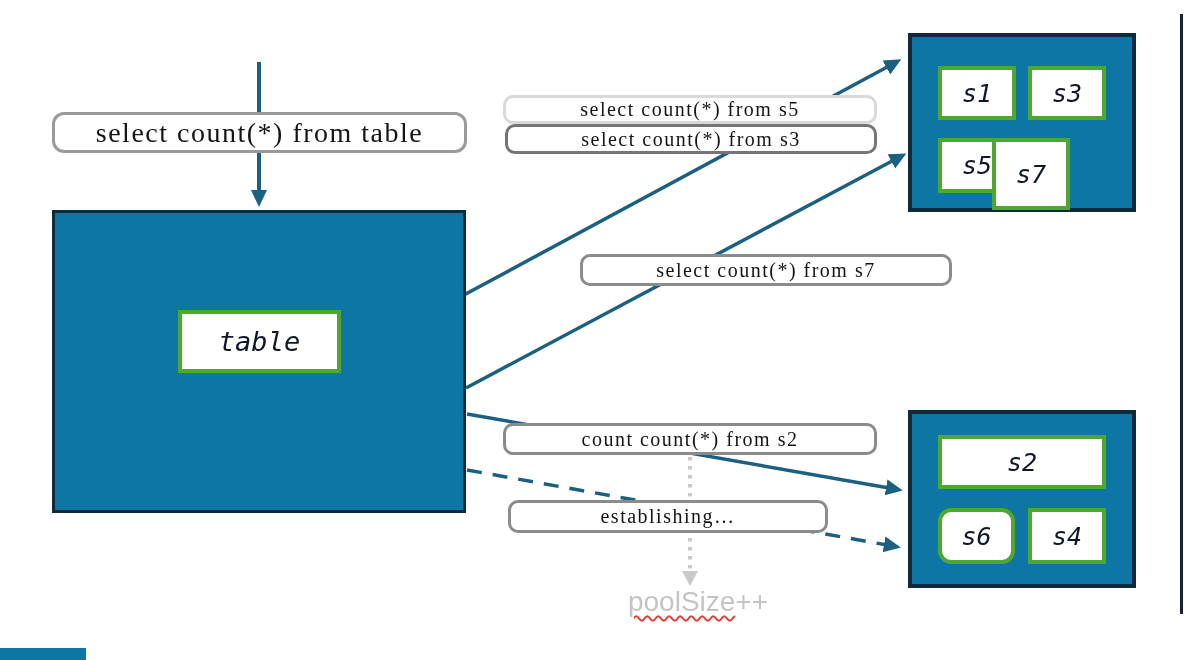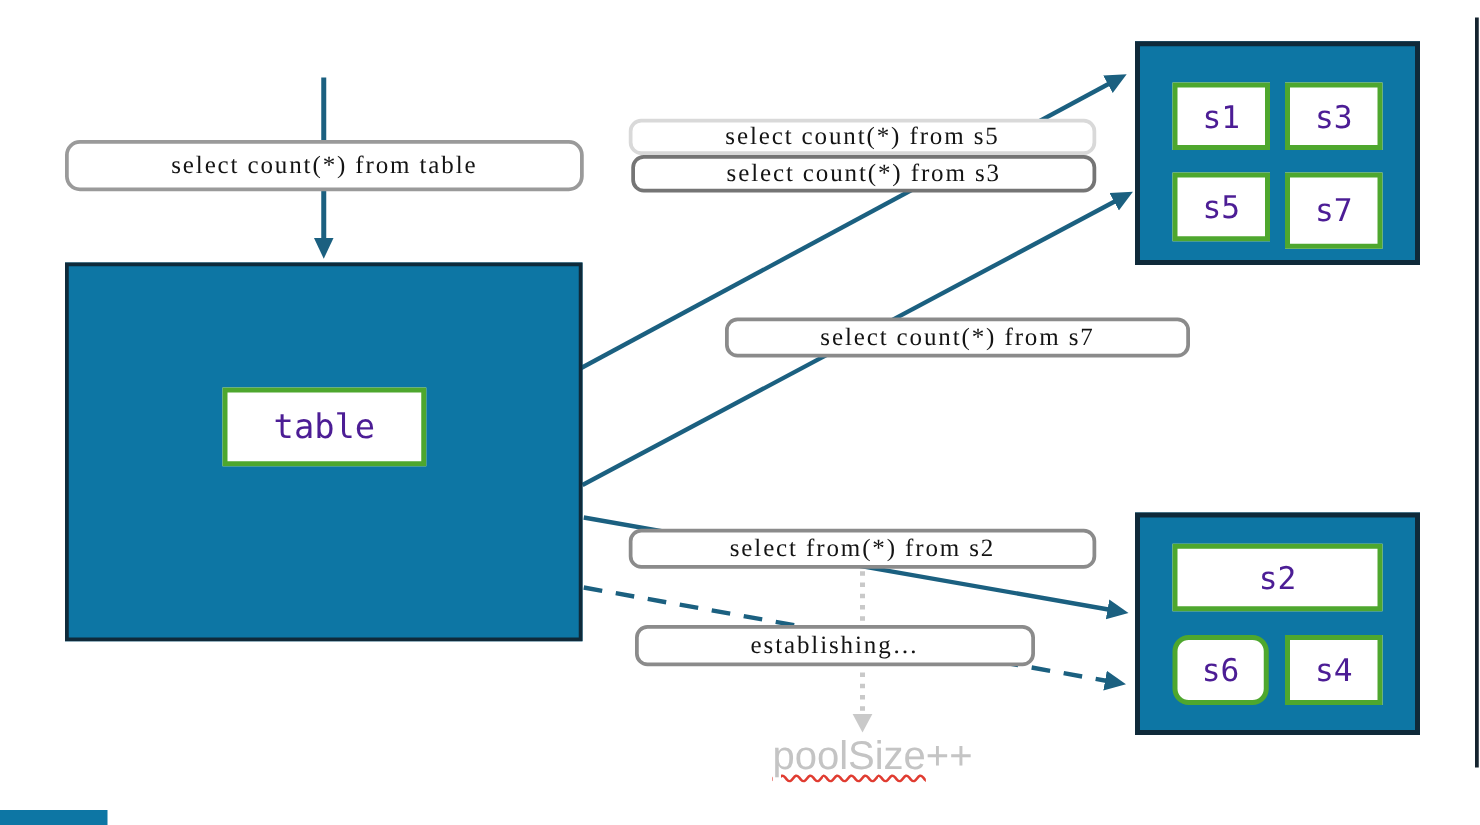--- a/index.html
+++ b/index.html
@@ -9,34 +9,34 @@
   
   svg.arrows{position:absolute;left:0;top:0;z-index:1;}
 
   
   .teal-box{position:absolute;background:#0d76a4;border:3px solid #0f2a3a;box-sizing:border-box;z-index:2;}
   .teal-box.thick{border-width:4px;}
 
   
   .cell{position:absolute;background:#ffffff;border:4px solid #4ea72e;box-sizing:border-box;
         display:flex;align-items:center;justify-content:center;
-        color:#4c1d95;font-size:25px;z-index:3;}
+        color:#0f172a;font-size:25px;z-index:3;font-style:italic;}
   .cell.table-cell{font-size:27px;}
 
   
   .qlabel{position:absolute;background:#ffffff;border:3px solid #8b8b8b;border-radius:10px;
           box-sizing:border-box;display:flex;align-items:center;justify-content:center;
           color:#141414;font-size:20px;letter-spacing:1.5px;white-space:nowrap;z-index:4;font-family:Liberation Serif, serif;}
   .qlabel.light{border-color:#d9d9d9;z-index:3;}
   .qlabel.dark{border-color:#757575;}
-  .qlabel.big{border-color:#9a9a9a;border-radius:12px;font-size:20px;text-align:right;}
+  .qlabel.big{border-color:#9a9a9a;border-radius:12px;font-size:28px;text-align:right;}
 
   
   .pool{position:absolute;left:598px;top:586px;width:200px;text-align:center;z-index:4;
-        font-family:"Liberation Sans",sans-serif;font-size:32px;color:#c4c4c4;}
+        font-family:"Liberation Sans",sans-serif;font-size:28px;color:#c4c4c4;}
   .pool .misspelled{text-decoration-line:underline;text-decoration-style:wavy;
         text-decoration-color:#e03c31;text-decoration-thickness:2px;text-underline-offset:4px;}
 
   
   .right-edge{position:absolute;left:1180px;top:14px;width:3px;height:600px;background:#15242f;z-index:5;}
   .accent-bar{position:absolute;left:0;top:648px;width:86px;height:12px;background:#0d76a4;z-index:5;}
 </style>
 </head>
 <body>
 
@@ -67,31 +67,31 @@
 
   <div class="qlabel big" style="left:52px;top:112px;width:415px;height:41px;">select count(*) from table</div>
 
   <div class="teal-box" style="left:52px;top:210px;width:414px;height:303px;"></div>
   <div class="cell table-cell" style="left:178px;top:310px;width:163px;height:63px;">table</div>
 
   <div class="teal-box thick" style="left:908px;top:33px;width:228px;height:179px;"></div>
   <div class="cell" style="left:938px;top:66px;width:78px;height:54px;">s1</div>
   <div class="cell" style="left:1028px;top:66px;width:78px;height:54px;">s3</div>
   <div class="cell" style="left:938px;top:138px;width:78px;height:55px;">s5</div>
-  <div class="cell" style="left:1028px;top:138px;width:78px;height:61px;">s7</div>
+  <div class="cell" style="left:992px;top:138px;width:78px;height:72px;">s7</div>
 
   <div class="teal-box thick" style="left:908px;top:410px;width:228px;height:178px;"></div>
   <div class="cell" style="left:938px;top:435px;width:168px;height:54px;">s2</div>
   <div class="cell" style="left:938px;top:508px;width:77px;height:56px;border-radius:13px;">s6</div>
   <div class="cell" style="left:1028px;top:508px;width:78px;height:56px;">s4</div>
 
   <div class="qlabel light" style="left:503px;top:95px;width:374px;height:29px;">select count(*) from s5</div>
   <div class="qlabel dark" style="left:505px;top:124px;width:372px;height:30px;">select count(*) from s3</div>
   <div class="qlabel" style="left:580px;top:254px;width:372px;height:32px;">select count(*) from s7</div>
-  <div class="qlabel" style="left:503px;top:423px;width:374px;height:32px;">select from(*) from s2</div>
+  <div class="qlabel" style="left:503px;top:423px;width:374px;height:32px;">count count(*) from s2</div>
   <div class="qlabel" style="left:508px;top:500px;width:320px;height:33px;">establishing…</div>
 
   <div class="pool">
     <span class="misspelled">poolSize</span><span>++</span>
   </div>
 
   <div class="right-edge"></div>
   <div class="accent-bar"></div>
 
 </div>

